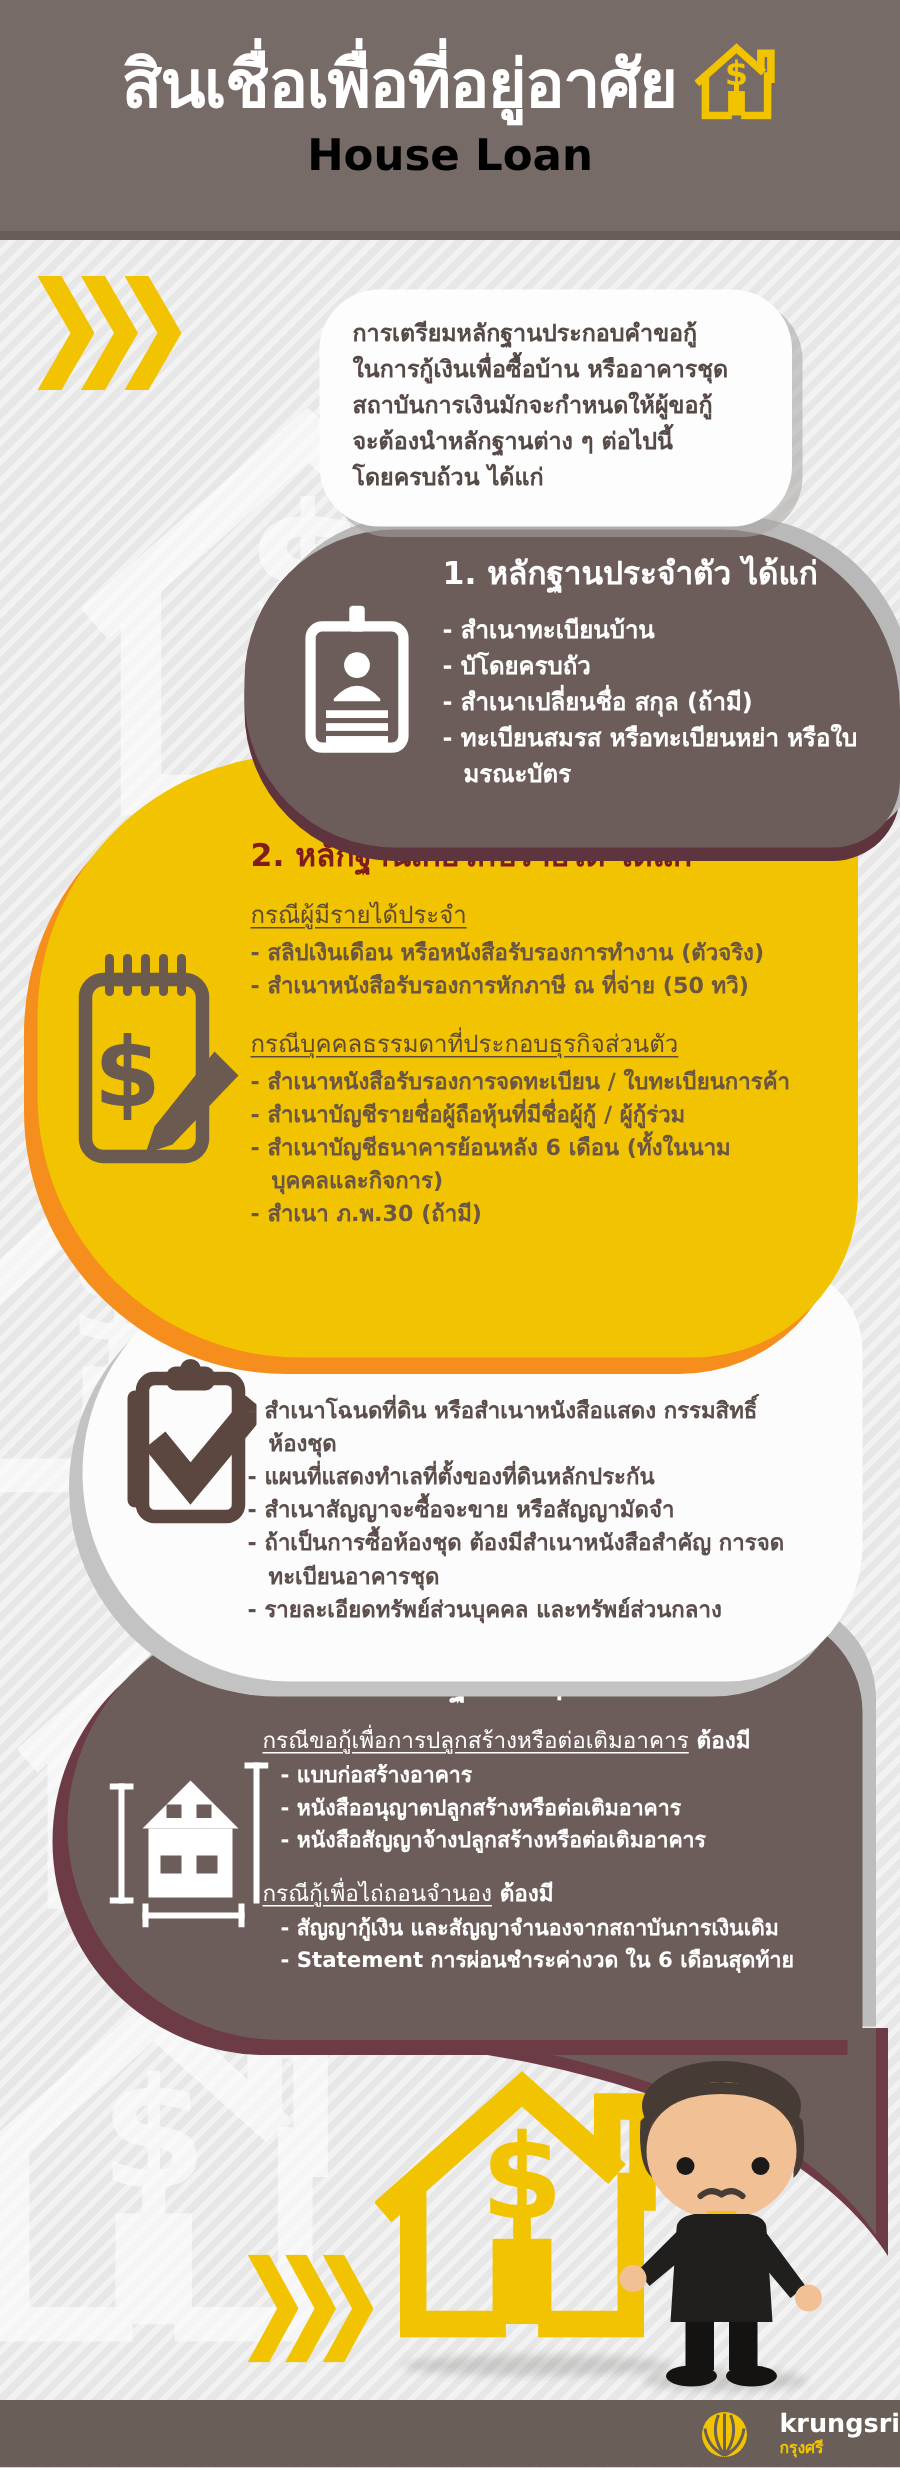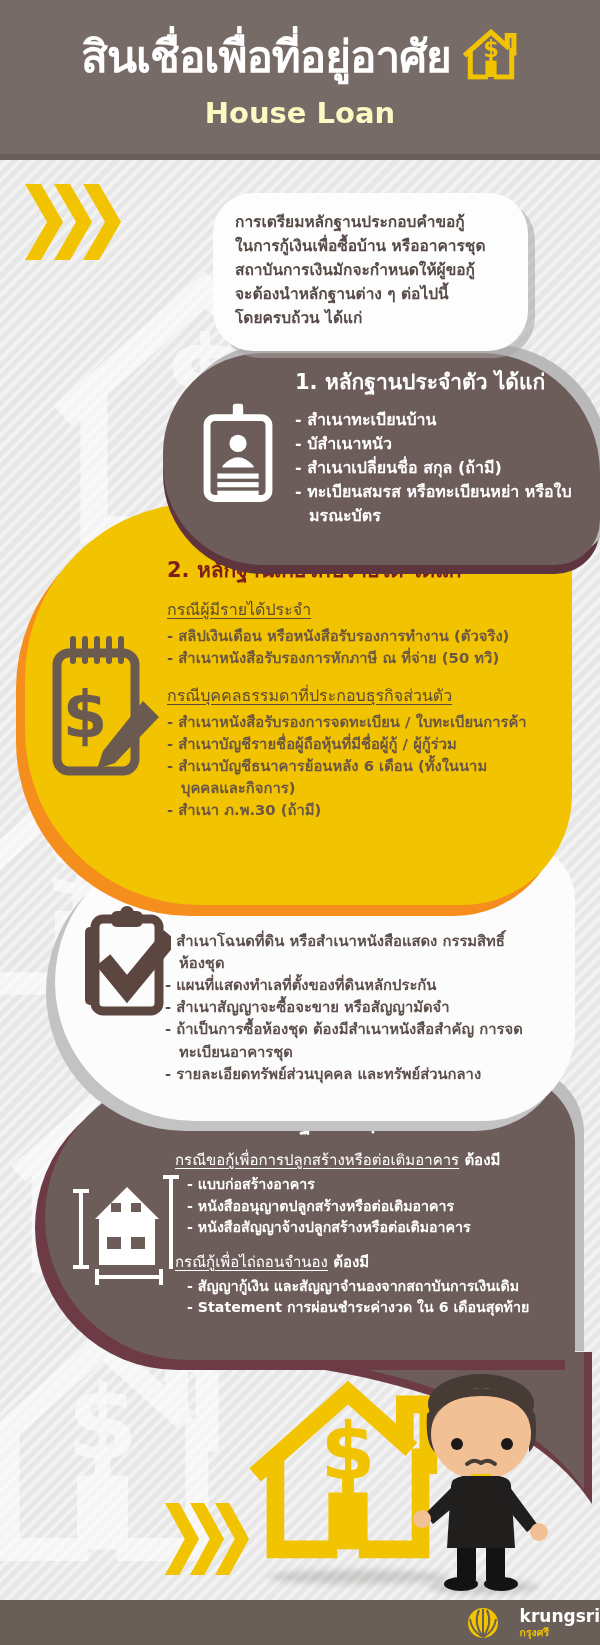--- a/index.html
+++ b/index.html
@@ -11,21 +11,21 @@
   }
   
   .header{
     position:absolute;left:0;top:0;width:600px;height:160px;
     background:#776b67;border-bottom:6px solid #695d5a;box-sizing:border-box;
     text-align:center;z-index:40;
   }
   .header-row{display:flex;align-items:center;justify-content:center;gap:12px;padding-top:30px;}
   .title{color:#ffffff;font-size:44px;font-weight:800;line-height:1.1;letter-spacing:-1px;}
   .title-house{width:56px;height:60px;color:#f2c300;margin-top:-6px;}
-  .subtitle{color:#fef9c3;font-size:29px;font-weight:700;margin-top:12px;}
+  .subtitle{color:#000000;font-size:29px;font-weight:700;margin-top:2px;}
   
   .wm{position:absolute;color:#ffffff;opacity:.6;z-index:1;}
   
   .chevrons{position:absolute;display:flex;z-index:6;}
   .chev{width:38px;height:76px;background:#f2c300;margin-right:-9px;
     clip-path:polygon(0 0,42% 0,100% 50%,42% 100%,0 100%,58% 50%);}
   .chevrons.small .chev{width:34px;height:72px;}
   
   .intro-bubble{
     position:absolute;left:213px;top:193px;width:315px;height:158px;z-index:25;
@@ -148,21 +148,21 @@
       <circle cx="50" cy="52" r="10" fill="#ffffff"></circle>
       <path d="M32 78 Q50 58 68 78 L68 80 L32 80 Z" fill="#ffffff"></path>
       <rect x="26" y="87" width="48" height="6" fill="#ffffff"></rect>
       <rect x="26" y="97" width="48" height="6" fill="#ffffff"></rect>
       <rect x="26" y="107" width="48" height="6" fill="#ffffff"></rect>
     </svg>
     <div class="content">
       <div class="sec-title">1. หลักฐานประจำตัว ได้แก่</div>
       <ul class="items">
         <li>สำเนาทะเบียนบ้าน</li>
-        <li>บัสำเนาหนัว</li>
+        <li>บัโดยครบถัว</li>
         <li>สำเนาเปลี่ยนชื่อ สกุล (ถ้ามี)</li>
         <li>ทะเบียนสมรส หรือทะเบียนหย่า หรือใบมรณะบัตร</li>
       </ul>
     </div>
   </div>
 
   <div class="bubble s2">
     <svg class="s2-icon" viewBox="0 0 112 185">
       <rect x="8" y="22" width="78" height="118" rx="12" fill="none" stroke="currentColor" stroke-width="9"></rect>
       <g stroke="currentColor" stroke-width="6" stroke-linecap="round">

